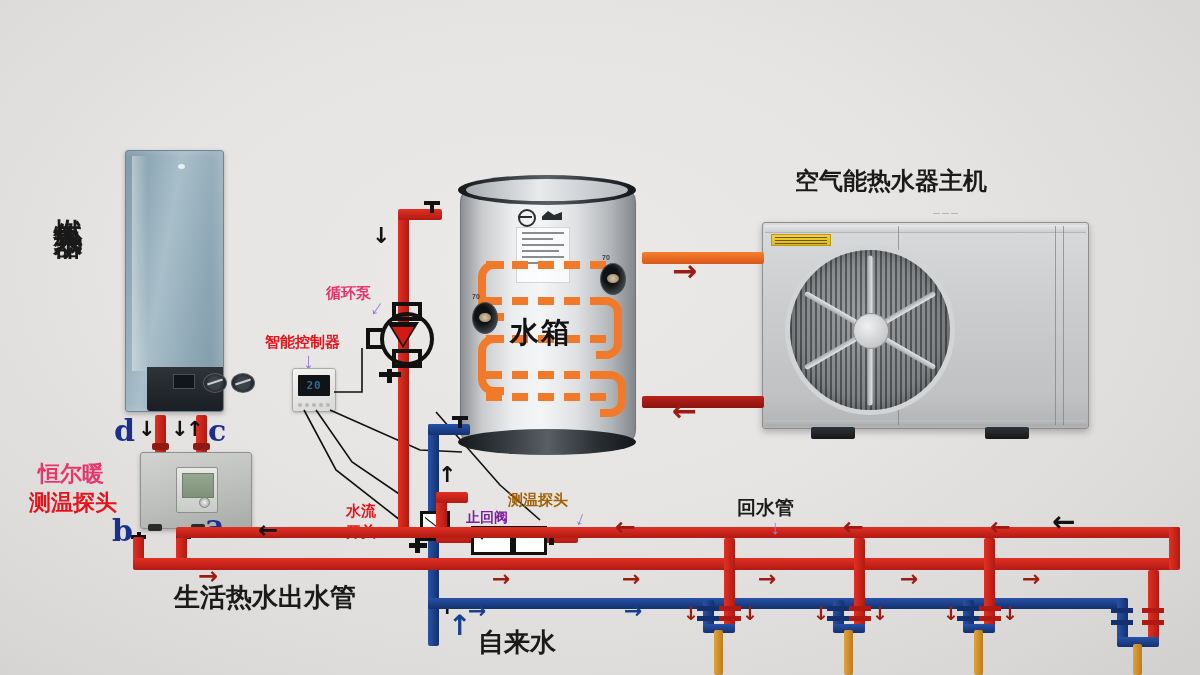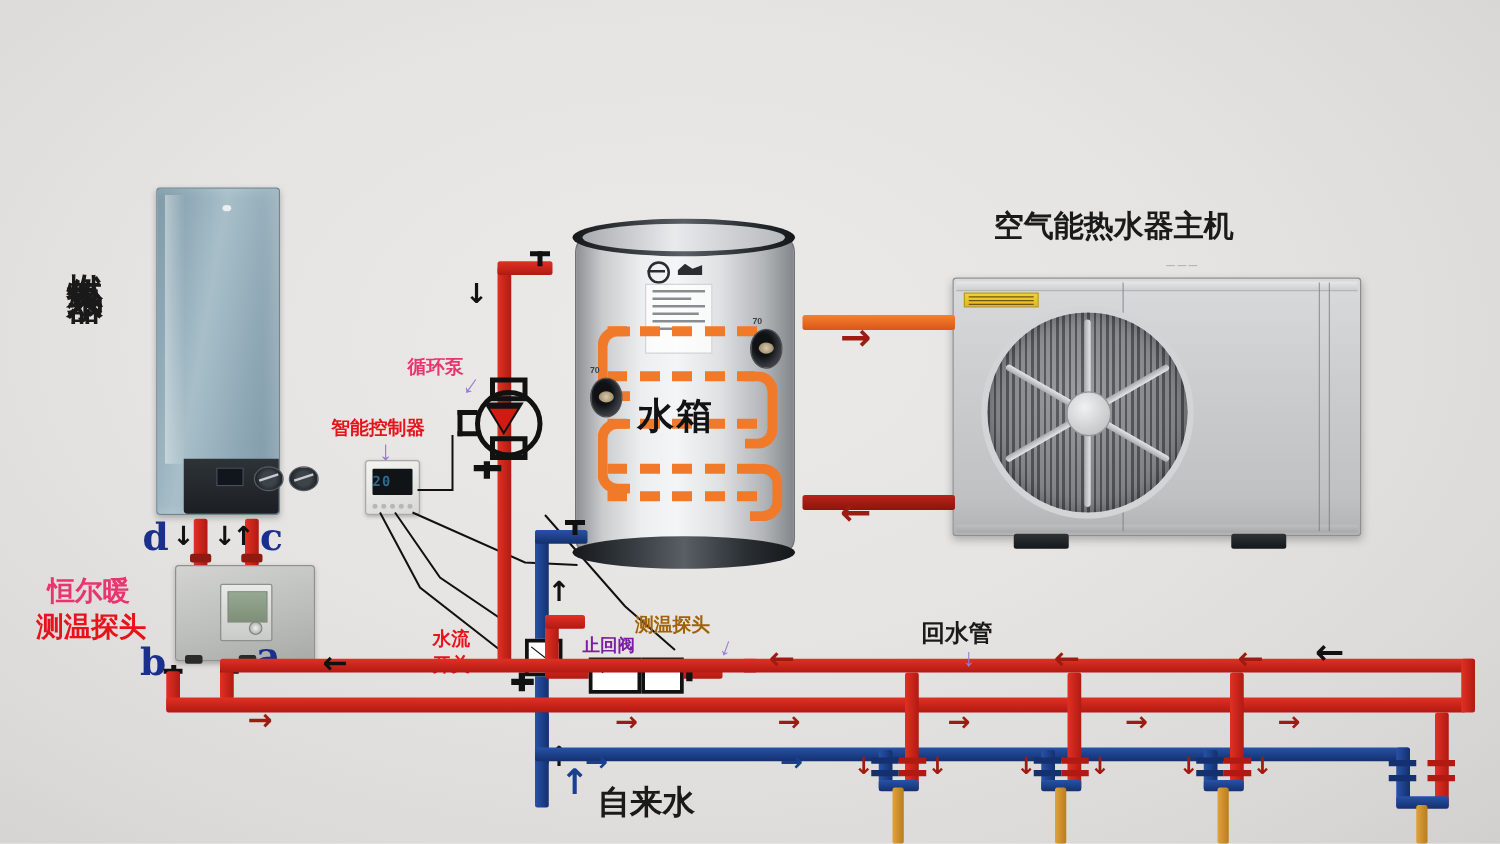--- a/index.html
+++ b/index.html
@@ -61,21 +61,21 @@
     background:linear-gradient(180deg,#96a891,#7e9078);border:1px solid #6f7f6b;}
   #ctrlcenter .knob{position:absolute;left:22px;bottom:4px;width:9px;height:9px;border-radius:50%;
     background:radial-gradient(circle,#f2f2f0,#9b9d9b);border:1px solid #85877f;}
 
   #thermostat{
     left:292px;top:368px;width:42px;height:42px;
     background:linear-gradient(160deg,#f4f4f2,#d8d9d7);border:1px solid #a9aba9;border-radius:3px;
     box-shadow:0 1px 3px rgba(0,0,0,.22);
   }
   #thermostat .tlcd{position:absolute;left:5px;top:6px;width:32px;height:21px;background:#111417;border-radius:1px;
-    color:#2f6b8e;font-size:11px;font-weight:bold;text-align:left;line-height:21px;
+    color:#2f6b8e;font-size:11px;font-weight:bold;text-align:center;line-height:21px;
     font-family:"DejaVu Sans Mono","Liberation Mono",monospace;letter-spacing:1px;}
   #thermostat .btns{position:absolute;left:5px;bottom:4px;width:32px;display:flex;justify-content:space-between;}
   #thermostat .btns i{width:4px;height:4px;border-radius:50%;background:#b6b8b6;display:block;}
 
   
   #tank{left:452px;top:175px;width:190px;height:280px;}
   #tank .body{position:absolute;left:8px;top:14px;width:174px;height:252px;border-radius:10px/13px;
     background:linear-gradient(90deg,#8e9094 0%,#c9cbcd 12%,#eceef0 30%,#f4f5f6 46%,#dfe1e3 66%,#b3b6b9 86%,#83868a 100%);
     border:1px solid #6f7276;}
   #tank .captop{position:absolute;left:6px;top:0;width:178px;height:30px;border-radius:50%;
@@ -363,20 +363,21 @@
   <div class="arw r abs" style="left:990px;top:514px;font-size:25px;">←</div>
   <div class="arw k abs" style="left:1052px;top:508px;font-size:28px;">←</div>
 
   <div class="arw r abs" style="left:198px;top:564px;font-size:24px;">→</div>
   <div class="arw r abs" style="left:492px;top:568px;font-size:22px;">→</div>
   <div class="arw r abs" style="left:622px;top:568px;font-size:22px;">→</div>
   <div class="arw r abs" style="left:758px;top:568px;font-size:22px;">→</div>
   <div class="arw r abs" style="left:900px;top:568px;font-size:22px;">→</div>
   <div class="arw r abs" style="left:1022px;top:568px;font-size:22px;">→</div>
 
+  <div class="abs lbl blk" style="left:174px;top:583px;font-size:26px;">生活热水出水管</div>
 
   <div class="pipe bluev abs" style="left:428px;top:570px;width:11px;height:76px;"></div>
   <div class="pipe blue abs" style="left:428px;top:598px;width:700px;height:11px;"></div>
   <div class="arw b abs" style="left:468px;top:600px;font-size:22px;">→</div>
   <div class="arw b abs" style="left:624px;top:600px;font-size:22px;">→</div>
   <div class="arw b abs" style="left:448px;top:612px;font-size:28px;">↑</div>
   <div class="abs lbl blk" style="left:478px;top:628px;font-size:26px;">自来水</div>
 
   <div class="pipe redv abs" style="left:724px;top:538px;width:11px;height:62px;"></div>
   <div class="pipe bluev abs" style="left:703px;top:600px;width:11px;height:32px;"></div>

